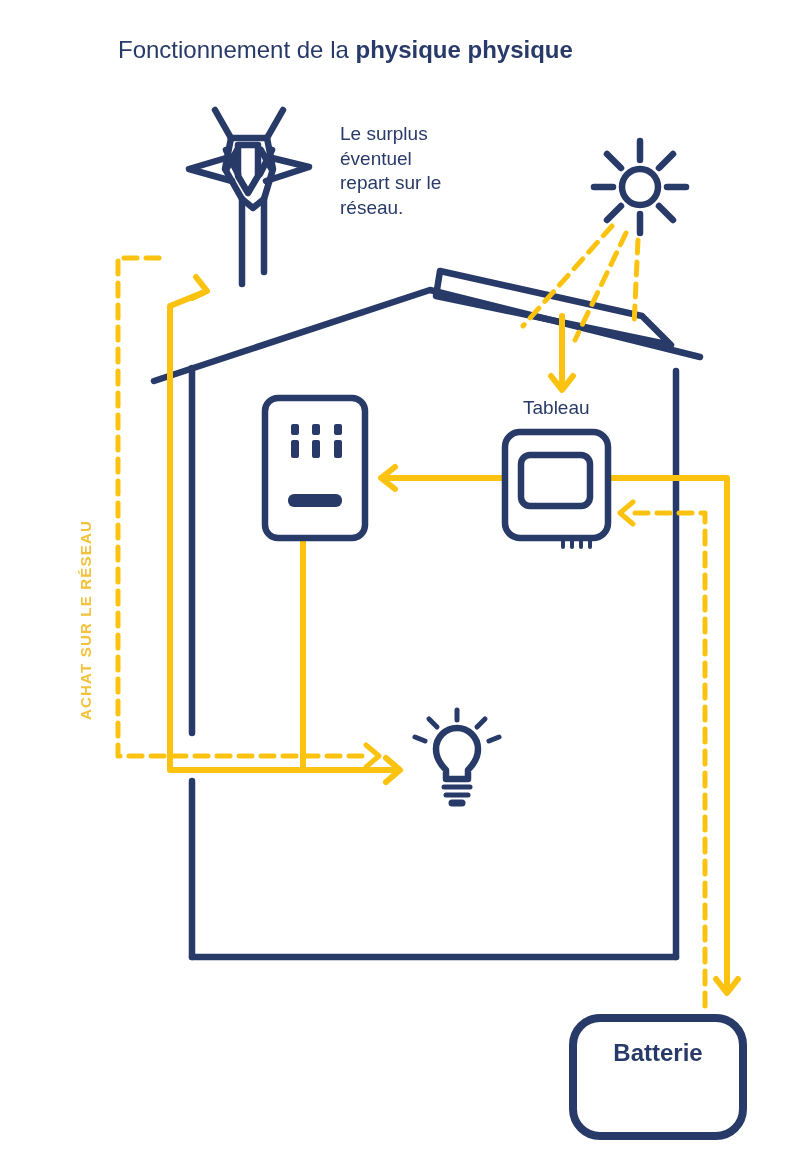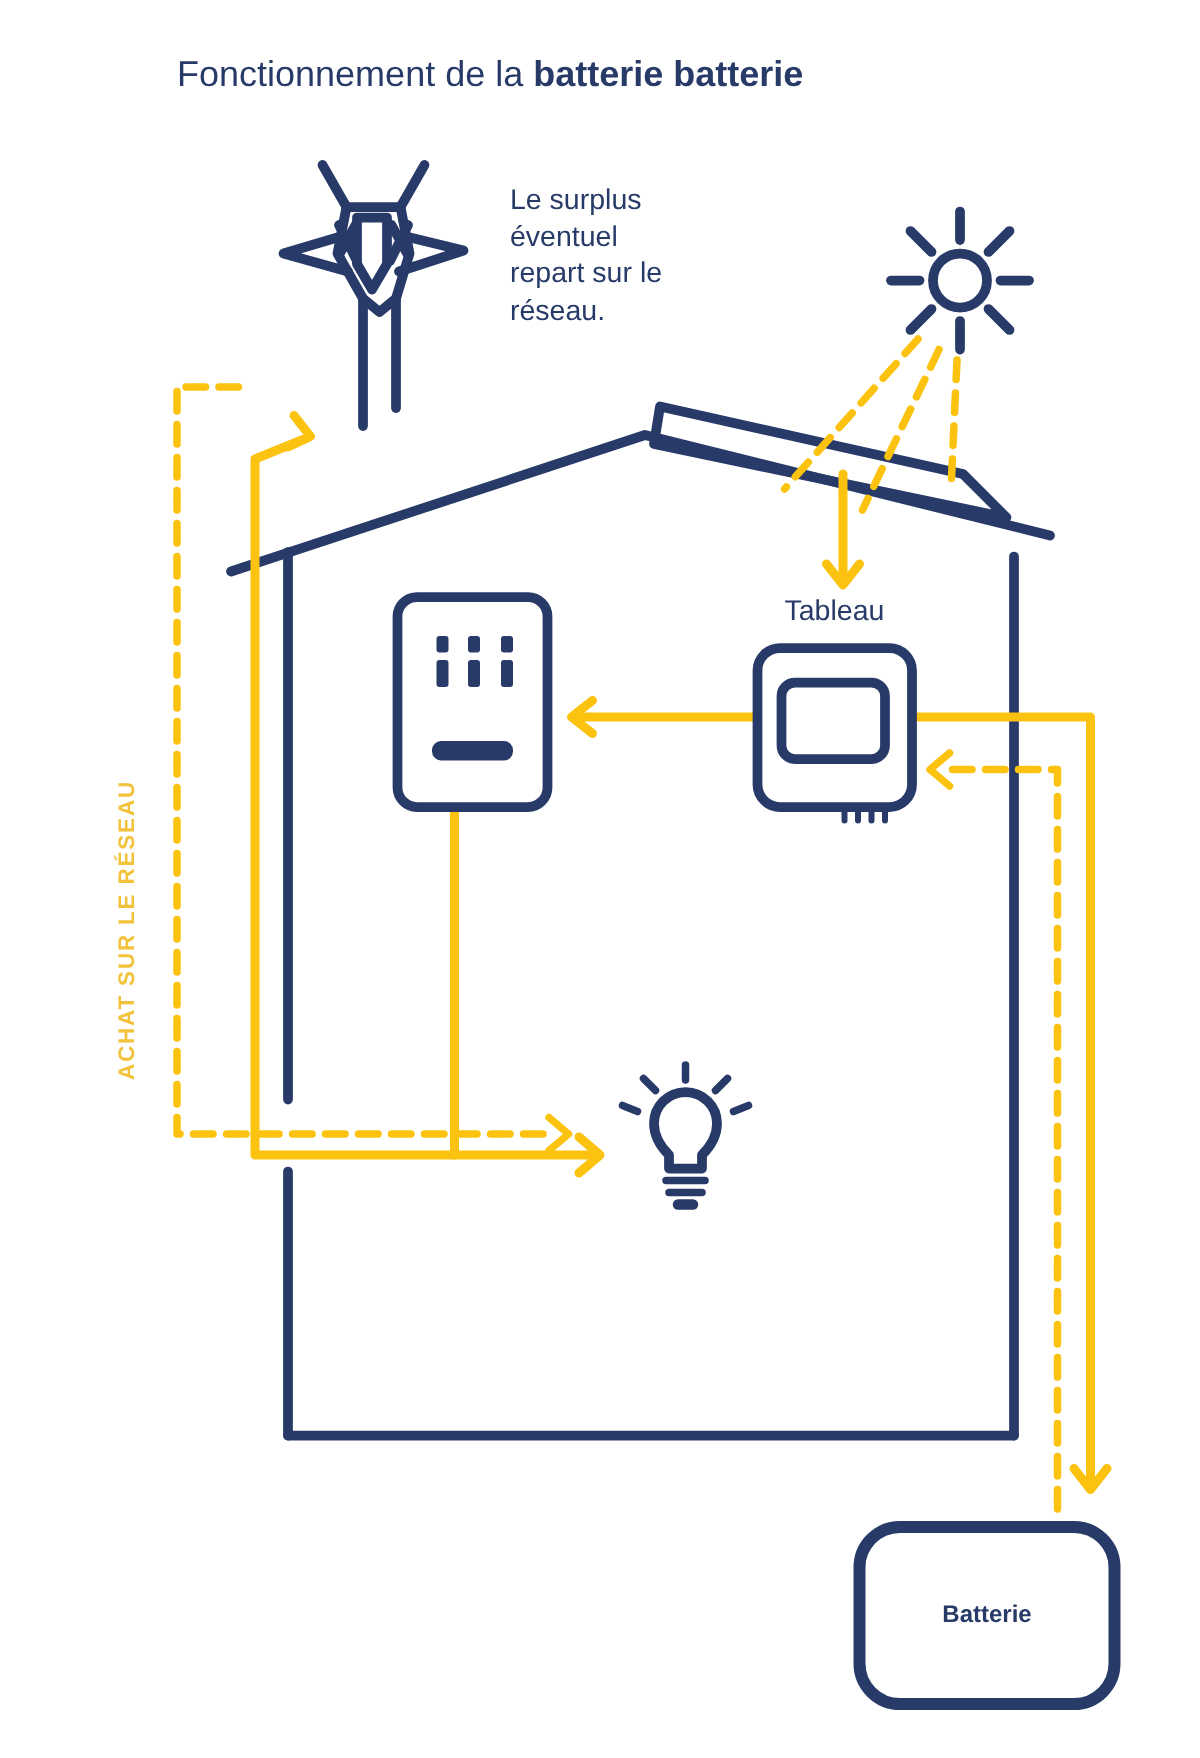--- a/index.html
+++ b/index.html
@@ -15,23 +15,23 @@
   .title{position:absolute;left:118px;top:36px;font-size:24px;color:var(--navy);white-space:nowrap;}
   .title .plain{font-weight:400;}
   .title .strong{font-weight:700;}
   .achat{position:absolute;left:85px;top:620px;transform:translate(-50%,-50%) rotate(-90deg);
          color:var(--yellow-text);font-weight:600;font-size:15px;letter-spacing:1.2px;white-space:nowrap;}
   .courant{left:368px;top:578px;width:245px;text-align:center;}
   .surplus{left:340px;top:122px;}
   .tableau-label{left:251px;top:365px;}
   .onduleur-label{left:523px;top:396px;}
   .equip{left:256px;top:843px;width:420px;}
-  .batterie-label{position:absolute;left:573px;top:1018px;width:170px;height:118px;
+  .batterie-label{position:absolute;left:573px;top:994px;width:170px;height:118px;
                   display:flex;align-items:center;justify-content:center;
-                  color:var(--navy);font-weight:700;font-size:16px;}
+                  color:var(--navy);font-weight:700;font-size:24px;}
   svg .n{stroke:var(--navy);stroke-width:6.5;fill:none;stroke-linecap:round;stroke-linejoin:round;}
   svg .nf{fill:var(--navy);stroke:none;}
   svg .y{stroke:var(--yellow);stroke-width:6;fill:none;stroke-linecap:round;stroke-linejoin:round;}
   svg .yd{stroke:var(--yellow);stroke-width:5;fill:none;stroke-linecap:round;stroke-linejoin:round;stroke-dasharray:13 9;}
   svg .yh{stroke:var(--yellow);stroke-width:6;fill:none;stroke-linecap:round;stroke-linejoin:round;}
   svg .yh5{stroke:var(--yellow);stroke-width:5;fill:none;stroke-linecap:round;stroke-linejoin:round;}
 </style>
 </head>
 <body>
 
@@ -146,21 +146,21 @@
       <path class="n" style="stroke-width:5" d="M489,741 L499,737"></path>
       <path class="n" style="stroke-width:5" d="M425,741 L415,737"></path>
     </g>
 
     <g>
       <rect class="n" style="stroke-width:8" x="573" y="1018" width="170" height="118" rx="27"></rect>
     </g>
   </svg>
 
   <div class="title">
-    <span class="plain">Fonctionnement de la </span><span class="strong">batterie batterie</span>
+    <span class="plain">Fonctionnement de la </span><span class="strong">physique physique</span>
   </div>
 
   <div class="txt surplus">Le surplus
 éventuel
 repart sur le
 réseau.</div>
 
 
   <div class="txt onduleur-label">Tableau</div>
 

